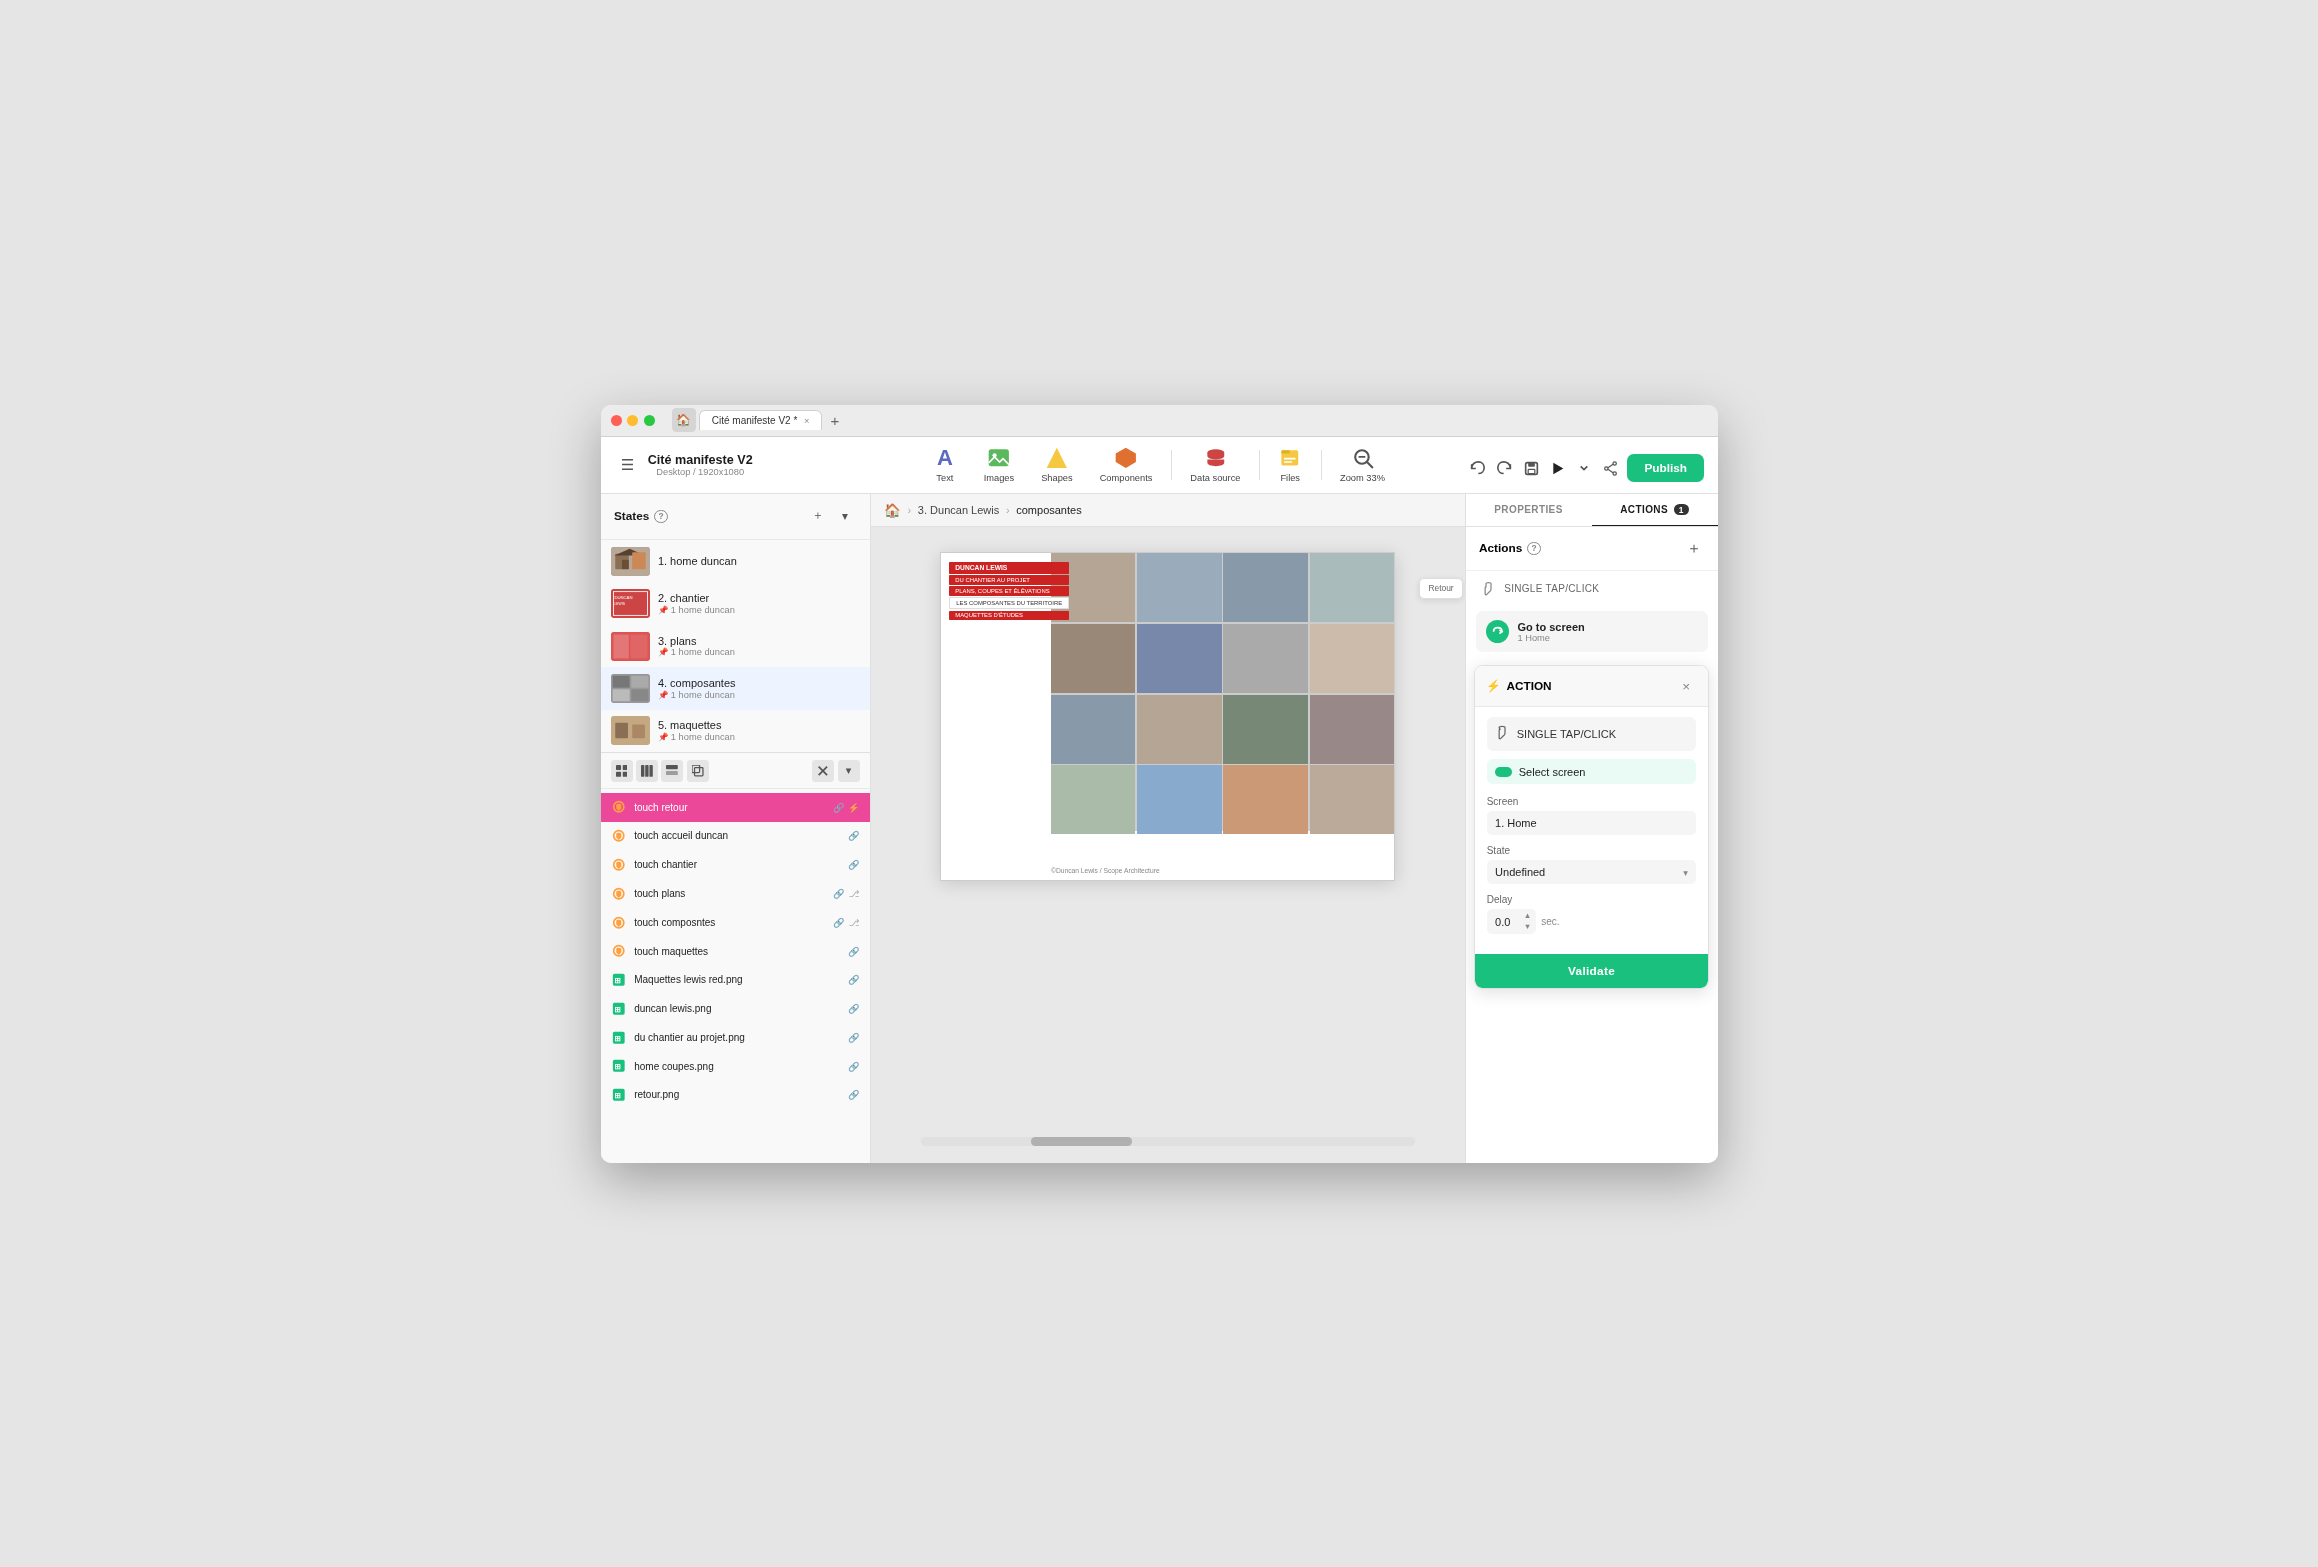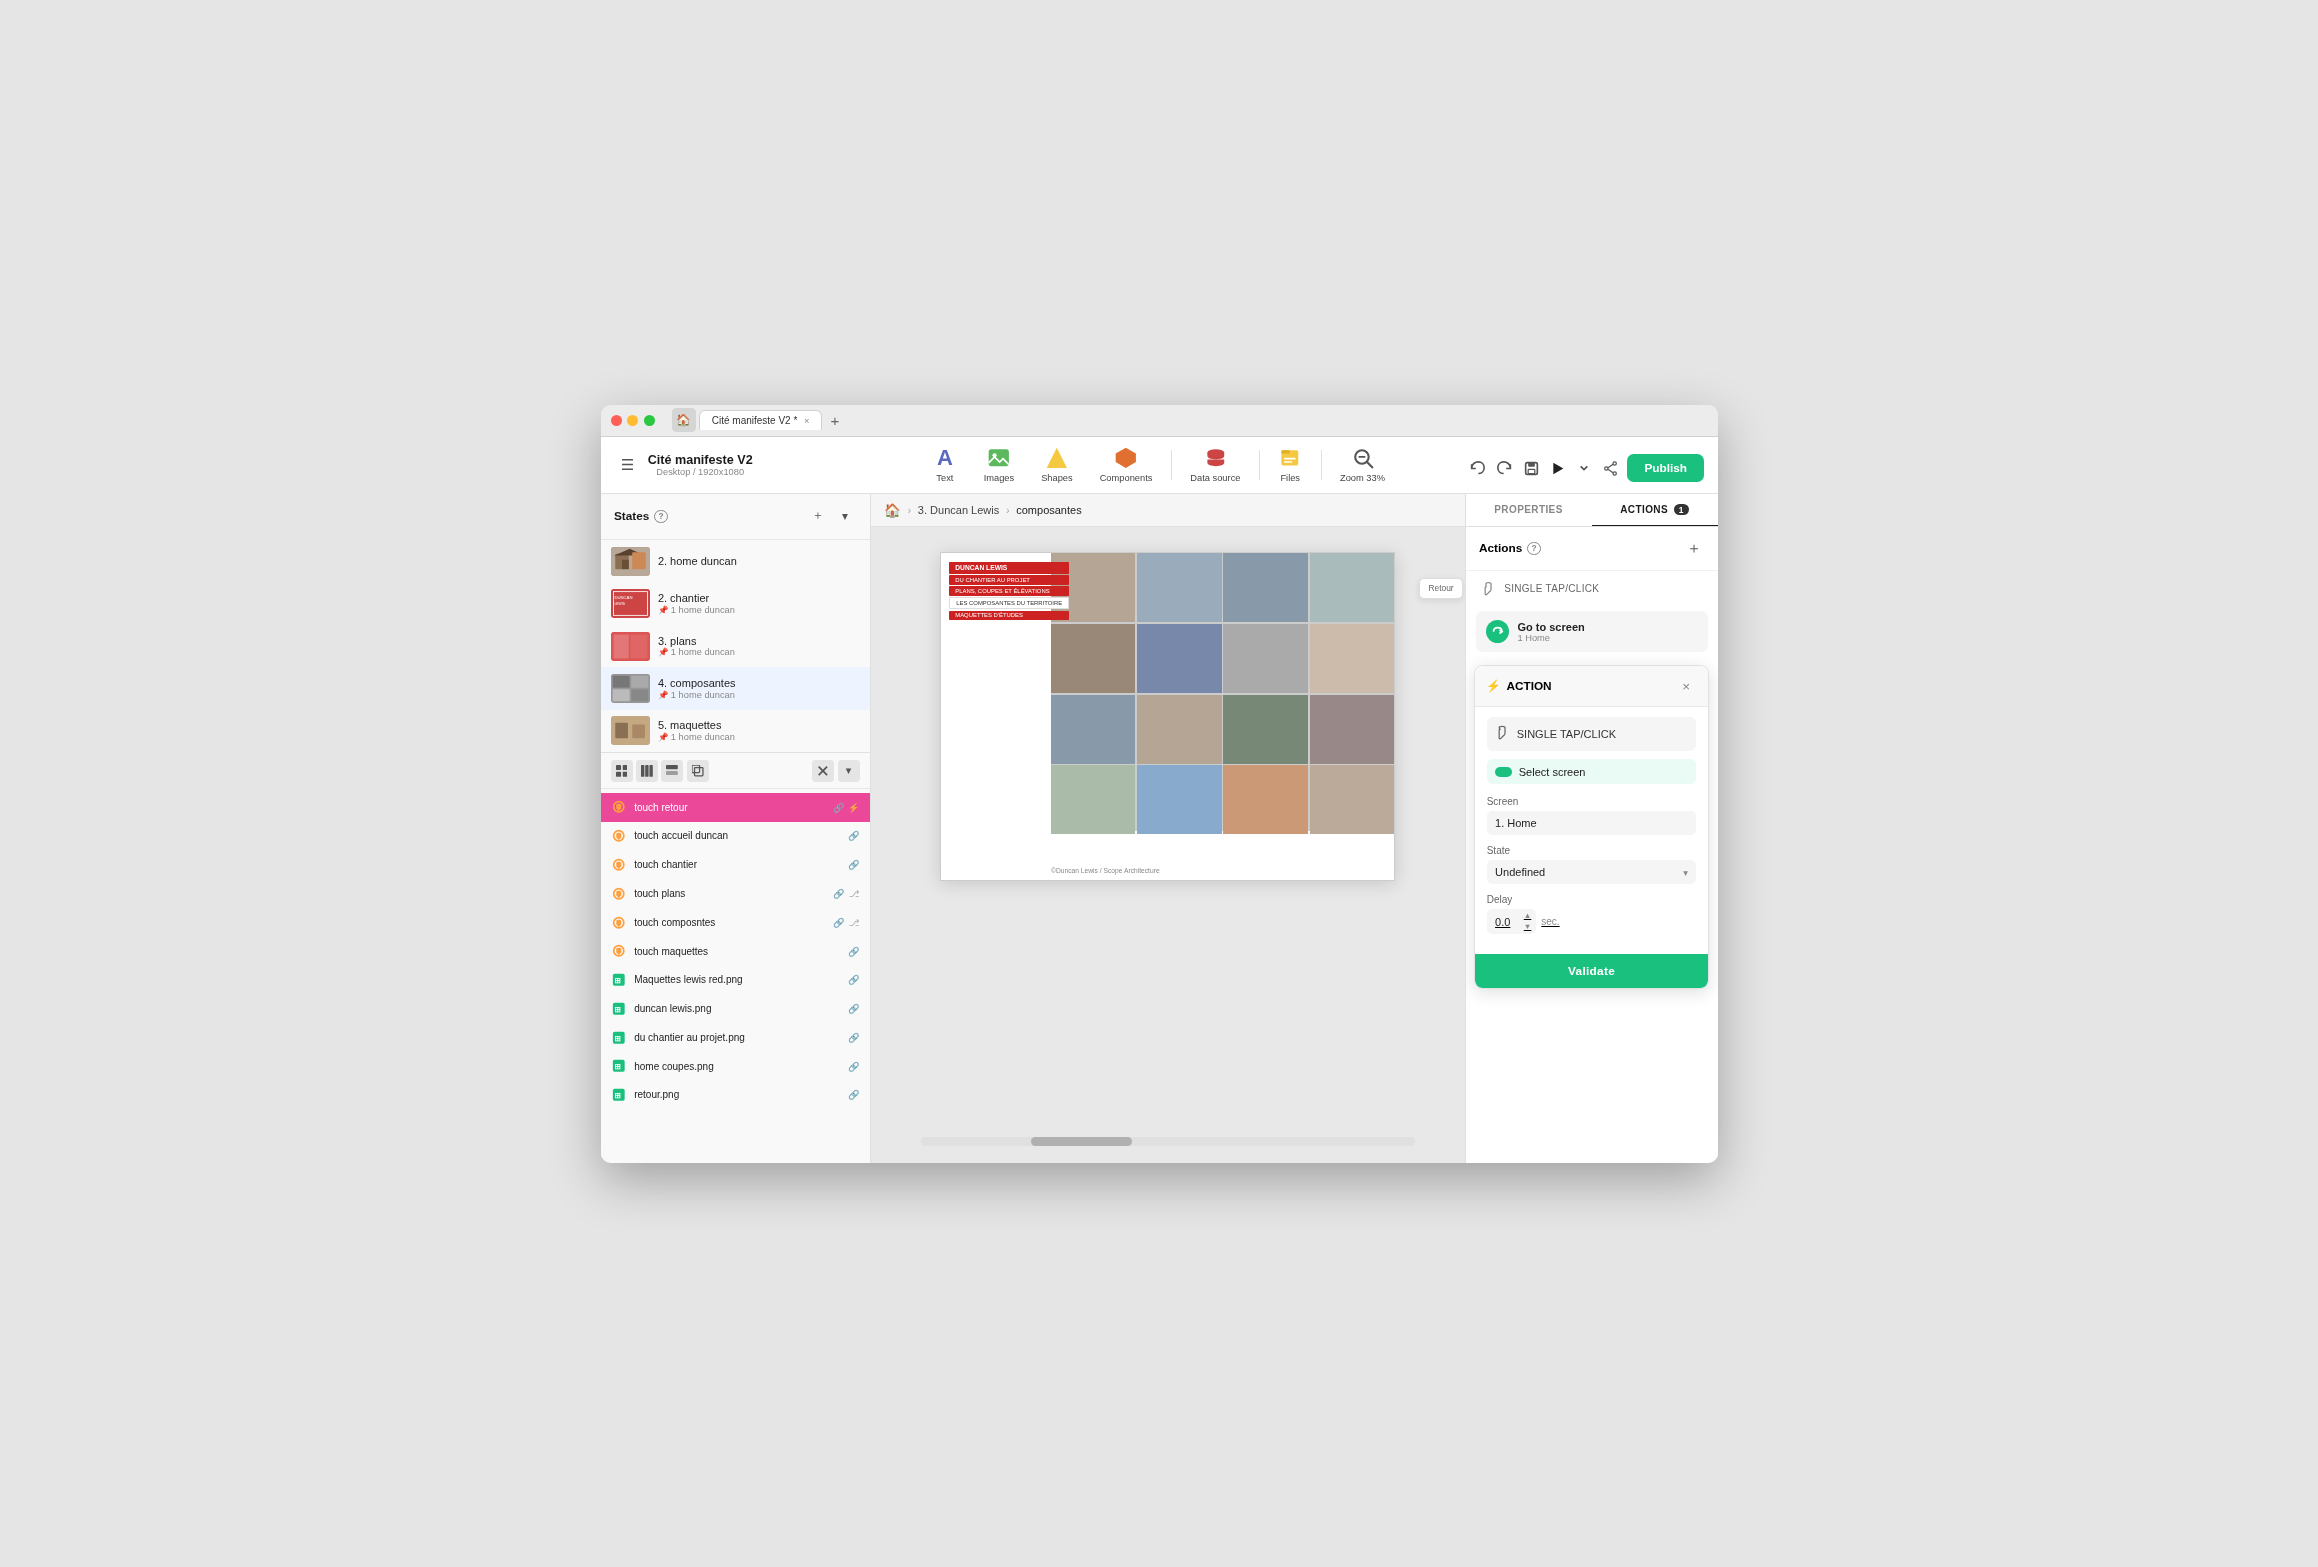--- a/index.html
+++ b/index.html
@@ -411,21 +411,21 @@
           <div class="state-thumb thumb-home">
             <svg width="39" height="29" viewBox="0 0 46 34">
                 <rect width="46" height="34" fill="#b8a898"></rect>
                 <rect x="5" y="8" width="16" height="18" rx="1" fill="#8b6f55"></rect>
                 <rect x="13" y="15" width="8" height="11" fill="#6b4f35"></rect>
                 <polygon points="4,10 22,2 40,10" fill="#5a4030"></polygon>
                 <rect x="25" y="6" width="16" height="20" rx="1" fill="#cc8855"></rect>
               </svg>
           </div>
           <div class="state-info">
-            <div class="state-name">2. home duncan</div>
+            <div class="state-name">1. home duncan</div>
           </div>
         </div>
 
         <div class="state-item">
           <div class="state-thumb thumb-chantier">
             <svg width="39" height="29" viewBox="0 0 46 34">
                 <rect width="46" height="34" fill="#cc4444"></rect>
                 <rect x="3" y="3" width="40" height="28" fill="none" stroke="white" stroke-width="1"></rect>
                 <text x="4" y="12" font-size="5" fill="white">DUNCAN</text>
                 <text x="4" y="19" font-size="4" fill="white">LEWIS</text>
@@ -806,21 +806,21 @@
             <div class="flyout-field">
               <div class="flyout-field-label">State</div>
               <div class="flyout-select">
                 <span class="flyout-select-val">Undefined</span>
                 <span class="flyout-select-arrow">▾</span>
               </div>
             </div>
 
             <div class="flyout-field">
               <div class="flyout-field-label">Delay</div>
-              <div style="display:flex;align-items:flex-start;text-decoration:underline;">
+              <div style="display:flex;align-items:flex-start;">
                 <div class="flyout-number-input">
                   <span class="flyout-num-val">0.0</span>
                   <div class="flyout-num-arrows">
                     <span class="flyout-num-arrow">▲</span>
                     <span class="flyout-num-arrow">▼</span>
                   </div>
                 </div>
                 <span class="flyout-sec">sec.</span>
               </div>
             </div>

